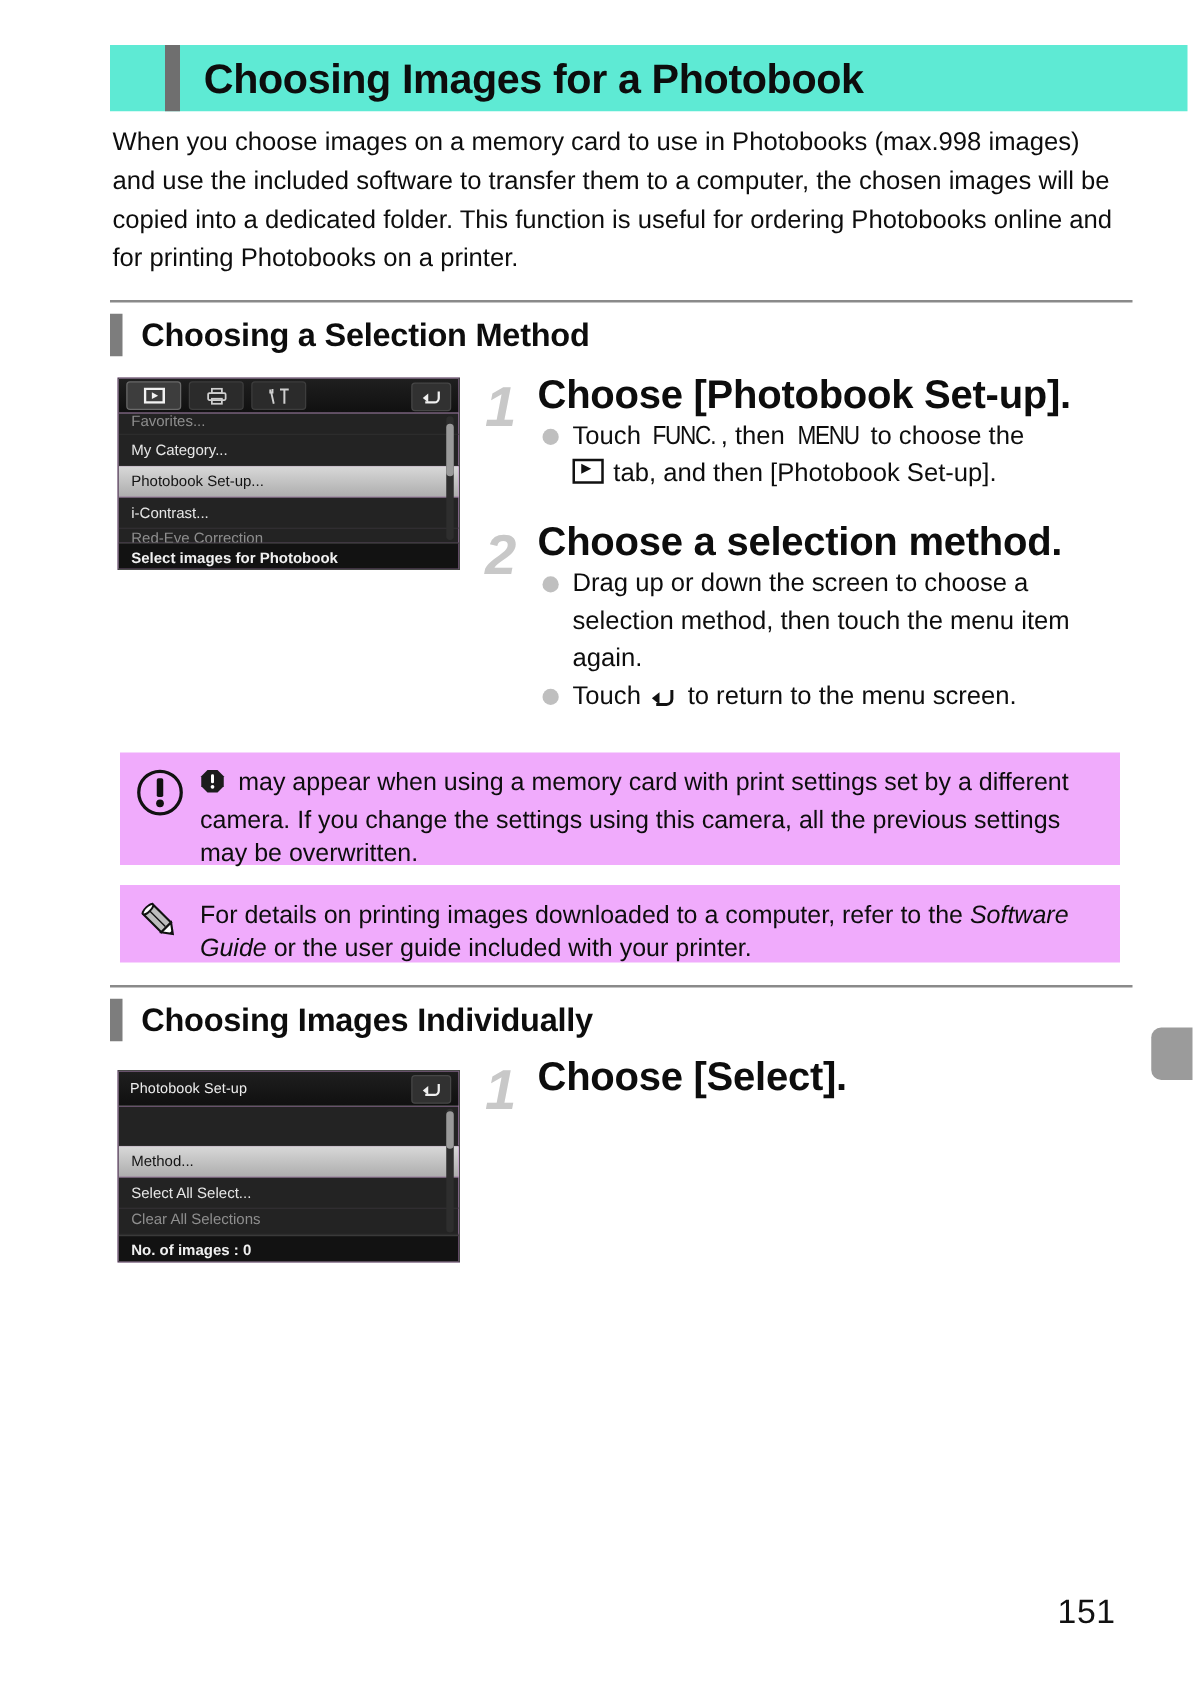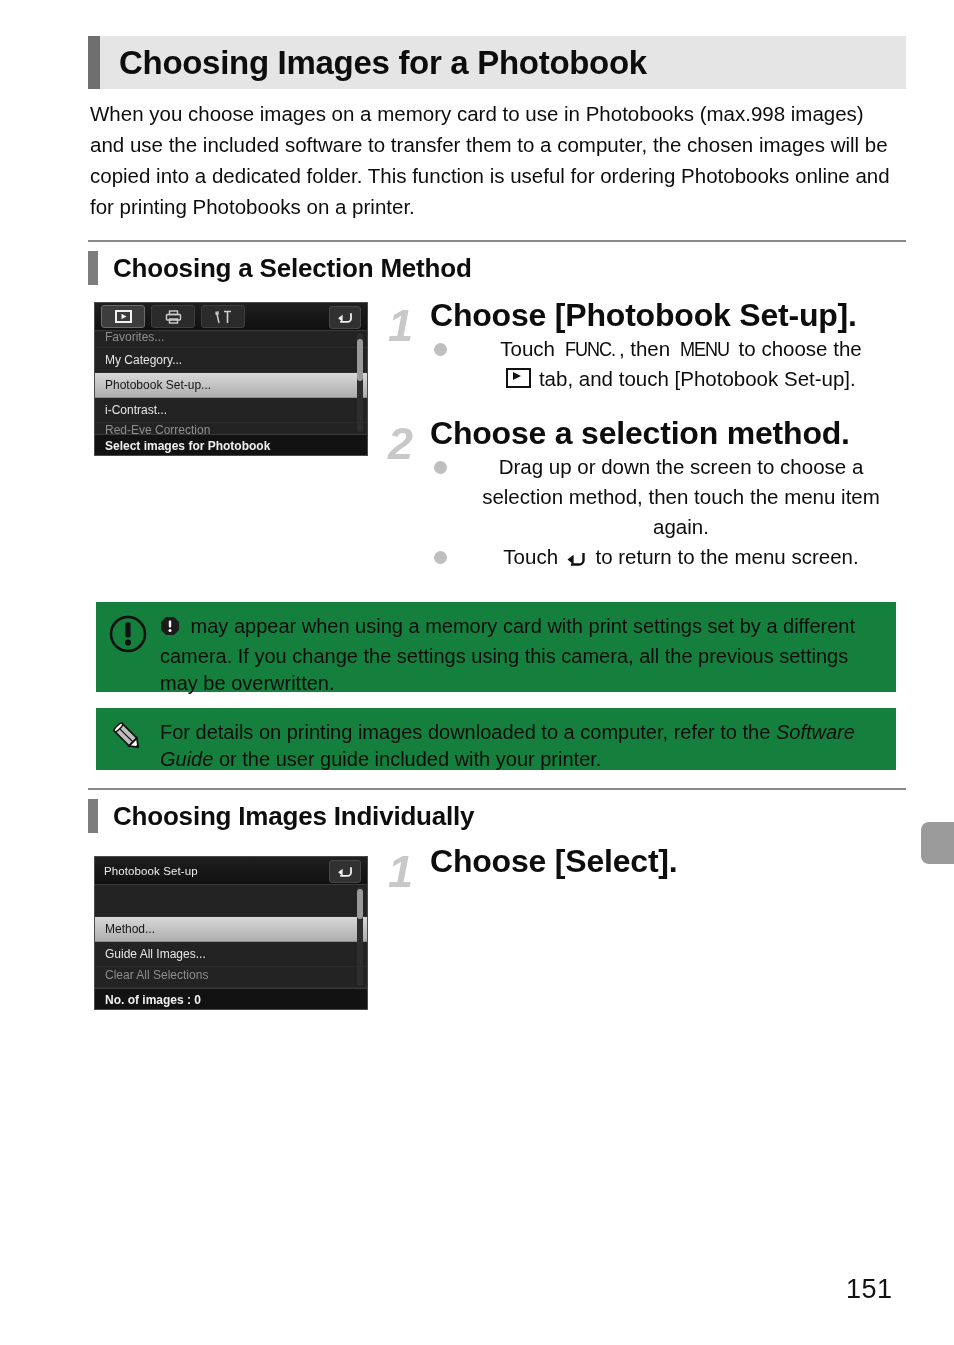--- a/index.html
+++ b/index.html
@@ -16,23 +16,24 @@
     overflow: hidden;
   }
 
   
   .title-banner {
     position: absolute;
     left: 88px;
     top: 36px;
     width: 818px;
     height: 53px;
-    background: #e5e5e5;
+    background: #5eead4;
     display: flex;
     align-items: center;
+    padding-left: 44px;
   }
   .title-banner .accent-bar {
     width: 12px;
     height: 53px;
     background: #6f6f6f;
     flex: 0 0 auto;
   }
   .title-banner .title-text {
     font-size: 33px;
     font-weight: bold;
@@ -222,21 +223,20 @@
     font-size: 32px;
     font-weight: bold;
     color: #0d0d0d;
     line-height: 30px;
     letter-spacing: -0.2px;
     white-space: nowrap;
   }
   .step-bullets {
     margin-left: 42px;
     margin-top: 4px;
-    text-align: center;
   }
   .bullet-row {
     position: relative;
     padding-left: 28px;
     font-size: 20.5px;
     line-height: 30px;
     color: #0d0d0d;
   }
   .bullet-dot {
     position: absolute;
@@ -279,21 +279,21 @@
     display: inline-block;
     vertical-align: -4px;
     margin: 0 2px;
   }
 
   
   .callout {
     position: absolute;
     left: 96px;
     width: 800px;
-    background: #15803d;
+    background: #f0abfc;
     display: flex;
     align-items: flex-start;
   }
   #callout-warning { top: 602px; height: 90px; }
   #callout-note { top: 708px; height: 62px; }
 
   .callout-icon {
     flex: 0 0 auto;
     width: 64px;
     display: flex;
@@ -395,21 +395,21 @@
   <div class="cam-bottombar">Select images for Photobook</div>
 </div>
 
 <div class="step" id="step-1">
   <div class="step-num">1</div>
   <div class="step-title">Choose [Photobook Set-up].</div>
   <div class="step-bullets">
     <div class="bullet-row">
       <span class="bullet-dot"></span>
       <span>Touch </span><span class="glyph-func">FUNC.</span><span>, then </span><span class="glyph-func">MENU</span><span> to choose the</span><br>
-      <span class="glyph-play"></span><span> tab, and touch [Photobook Set-up].</span>
+      <span class="glyph-play"></span><span> tab, and then [Photobook Set-up].</span>
     </div>
   </div>
 </div>
 
 <div class="step" id="step-2">
   <div class="step-num">2</div>
   <div class="step-title">Choose a selection method.</div>
   <div class="step-bullets">
     <div class="bullet-row">
       <span class="bullet-dot"></span>
@@ -475,21 +475,21 @@
     <div class="cam-back">
       <svg width="17" height="13" viewBox="0 0 17 13" aria-hidden="true">
         <path d="M14 2.2 L14 7.5 A3.4 3.4 0 0 1 10.6 10.9 L3.2 10.9" stroke="#f0f0f0" stroke-width="1.8" fill="none"></path>
         <polygon points="5.6,7.3 5.6,14.5 1.2,10.9" fill="#f0f0f0" transform="translate(0,-3.6)"></polygon>
       </svg>
     </div>
   </div>
   <div class="cam-list">
     <div class="cam-item blank" style="height:31px;"></div>
     <div class="cam-item highlight">Method...</div>
-    <div class="cam-item">Guide All Images...</div>
+    <div class="cam-item">Select All Select...</div>
     <div class="cam-item dim" style="height:20px;line-height:16px;">Clear All Selections</div>
     <div class="cam-scrollbar">
       <div class="cam-scroll-thumb" style="top:2px;height:30px;"></div>
     </div>
   </div>
   <div class="cam-bottombar">No. of images : 0</div>
 </div>
 
 <div class="step" id="step-3">
   <div class="step-num">1</div>

